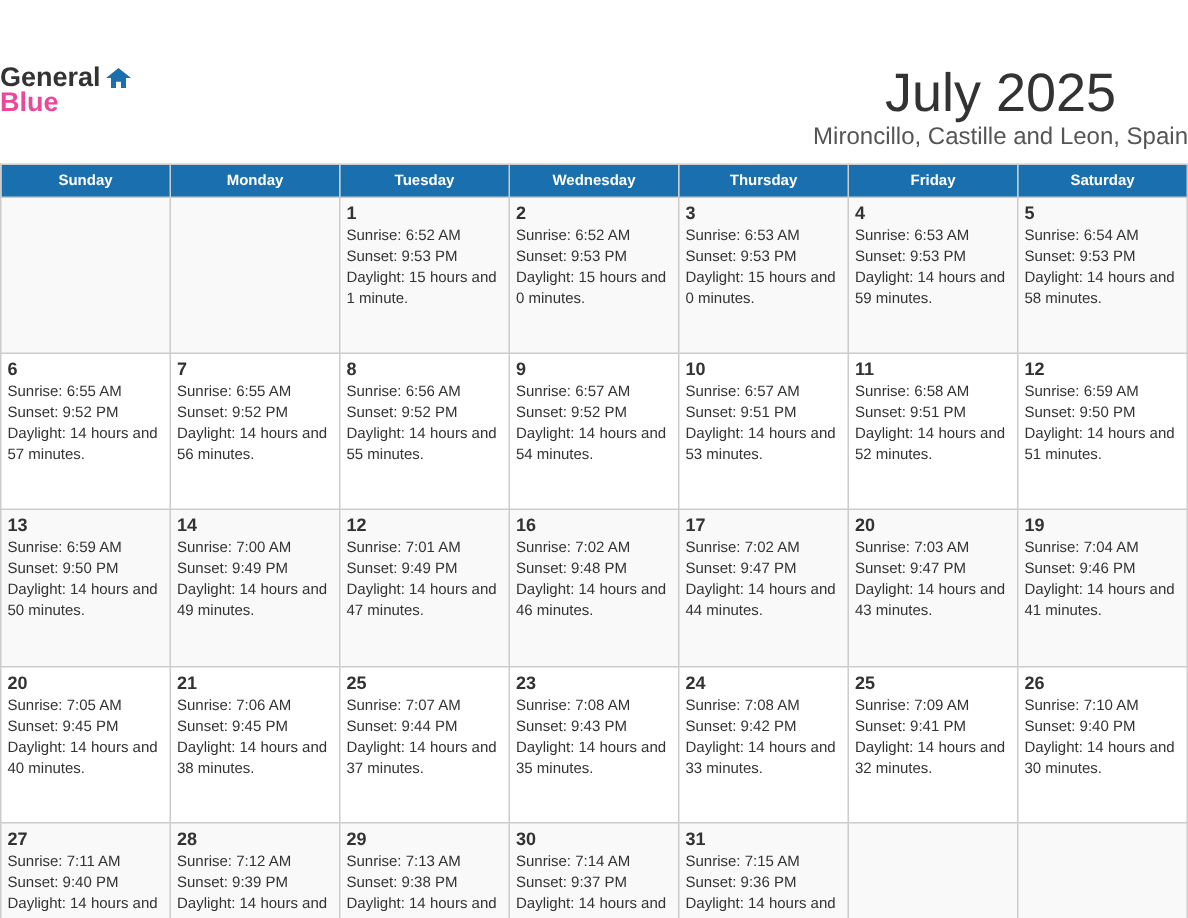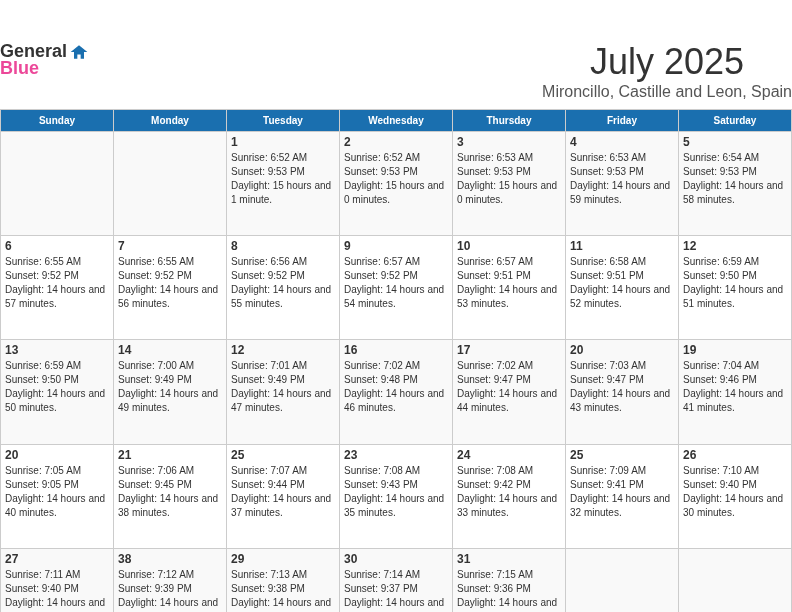--- a/index.html
+++ b/index.html
@@ -252,21 +252,21 @@
             <span class="day-number">19</span>
             <div class="cell-content">Sunrise: 7:04 AM
 Sunset: 9:46 PM
 Daylight: 14 hours and 41 minutes.</div>
           </td>
         </tr>
         <tr>
           <td>
             <span class="day-number">20</span>
             <div class="cell-content">Sunrise: 7:05 AM
-Sunset: 9:05 PM
+Sunset: 9:45 PM
 Daylight: 14 hours and 40 minutes.</div>
           </td>
           <td>
             <span class="day-number">21</span>
             <div class="cell-content">Sunrise: 7:06 AM
 Sunset: 9:45 PM
 Daylight: 14 hours and 38 minutes.</div>
           </td>
           <td>
             <span class="day-number">25</span>
@@ -300,21 +300,21 @@
           </td>
         </tr>
         <tr>
           <td>
             <span class="day-number">27</span>
             <div class="cell-content">Sunrise: 7:11 AM
 Sunset: 9:40 PM
 Daylight: 14 hours and 28 minutes.</div>
           </td>
           <td>
-            <span class="day-number">38</span>
+            <span class="day-number">28</span>
             <div class="cell-content">Sunrise: 7:12 AM
 Sunset: 9:39 PM
 Daylight: 14 hours and 26 minutes.</div>
           </td>
           <td>
             <span class="day-number">29</span>
             <div class="cell-content">Sunrise: 7:13 AM
 Sunset: 9:38 PM
 Daylight: 14 hours and 24 minutes.</div>
           </td>

